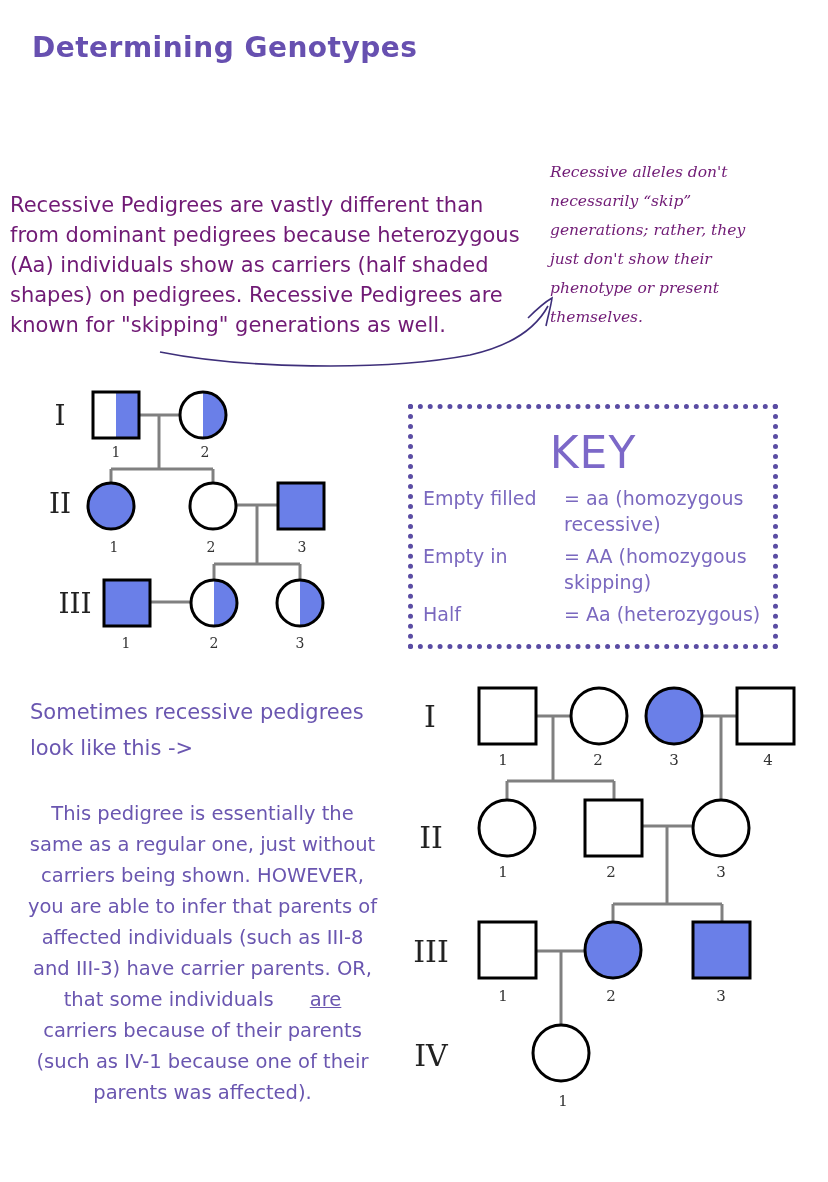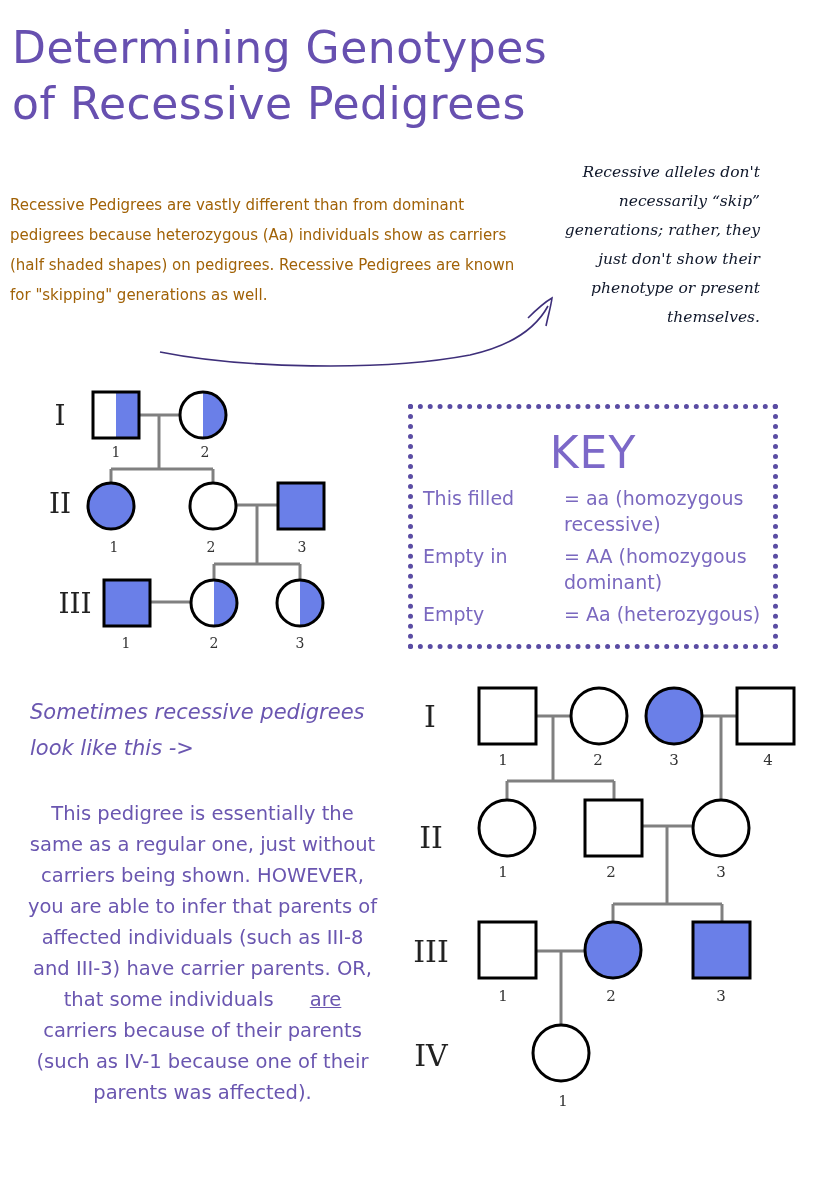--- a/index.html
+++ b/index.html
@@ -1,40 +1,39 @@
 <!DOCTYPE html>
 <html><head>
 <meta charset="utf-8">
 <style>
   html, body { margin:0; padding:0; background:#ffffff; }
   body { width:828px; height:1182px; position:relative; overflow:hidden;
          font-family:"DejaVu Sans", sans-serif; color:#6a56b0; }
   .abs { position:absolute; }
-  .title { left:12px; top:20px; font-size:44px; line-height:56px; color:#6750b0;
-           letter-spacing:0.5px; font-weight:normal; }
-  .intro { left:10px; top:190px; width:520px; font-size:15px; line-height:30px; color:#a16207; }
-  .note { left:550px; top:158px; width:210px; text-align:right; font-family:"DejaVu Serif", serif;
-          font-style:italic; font-size:15.5px; line-height:29px; color:#0f172a; }
+  .title { left:32px; top:20px; font-size:28px; line-height:56px; color:#6750b0;
+           letter-spacing:0.5px; font-weight:bold; }
+  .intro { left:10px; top:190px; width:520px; font-size:21px; line-height:30px; color:#701a75; }
+  .note { left:550px; top:158px; width:210px; text-align:left; font-family:"DejaVu Serif", serif;
+          font-style:italic; font-size:15.5px; line-height:29px; color:#701a75; }
   .key { left:408px; top:404px; width:370px; height:245px; border:5px dotted #5a4ca3; box-sizing:border-box; }
   .key-title { position:absolute; left:0; right:0; top:18px; text-align:center; font-size:44px;
                font-weight:normal; color:#7c68c8; letter-spacing:1px; }
   .key-row { position:absolute; left:10px; font-size:19px; line-height:26px; color:#7a68bf; }
   .key-row .k { position:absolute; left:0; white-space:nowrap; }
   .key-row .v { position:absolute; left:130px; width:230px; white-space:nowrap;margin-left:11px; }
-  .side1 { left:30px; top:694px; width:360px; font-size:21px; line-height:36px; color:#6a56b0;font-style:italic; }
+  .side1 { left:30px; top:694px; width:360px; font-size:21px; line-height:36px; color:#6a56b0; }
   .side2 { left:25px; top:798px; width:355px; text-align:center; font-size:19.5px; line-height:31px; color:#6a56b0; }
   .side2 .u { text-decoration:underline;margin-left:30px; }
   svg text { font-family:"DejaVu Serif", serif; }
 </style>
 </head>
 <body>
 
 <div class="abs title">
   <div>Determining Genotypes</div>
-  <div>of Recessive Pedigrees</div>
 </div>
 
 <div class="abs intro">Recessive Pedigrees are vastly different than from dominant pedigrees because heterozygous (Aa) individuals show as carriers (half shaded shapes) on pedigrees. Recessive Pedigrees are known for "skipping" generations as well.</div>
 
 <div class="abs note">Recessive alleles don't necessarily “skip” generations; rather, they just don't show their phenotype or present themselves.</div>
 
 <svg class="abs" style="left:0;top:0" width="828" height="400">
   <path d="M160 352 C 240 368, 380 372, 470 355 C 510 346, 535 330, 548 306" fill="none" stroke="#3e2f7a" stroke-width="1.6"></path>
   <path d="M528 318 C 536 310, 545 302, 552 298 C 551 306, 548 316, 546 326" fill="none" stroke="#3e2f7a" stroke-width="1.6"></path>
 </svg>
@@ -108,29 +107,29 @@
     <text x="302" y="172">3</text>
     <text x="126" y="268">1</text>
     <text x="214" y="268">2</text>
     <text x="300" y="268">3</text>
   </g>
 </svg>
 
 <div class="abs key">
   <div class="key-title">KEY</div>
   <div class="key-row" style="top:76px">
-    <span class="k">This filled</span>
+    <span class="k">Empty filled</span>
     <span class="v" style="white-space:normal;width:220px">= aa (homozygous recessive)</span>
   </div>
   <div class="key-row" style="top:134px">
     <span class="k">Empty in</span>
-    <span class="v" style="white-space:normal;width:220px">= AA (homozygous dominant)</span>
+    <span class="v" style="white-space:normal;width:220px">= AA (homozygous skipping)</span>
   </div>
   <div class="key-row" style="top:192px">
-    <span class="k">Empty</span>
+    <span class="k">Half</span>
     <span class="v">= Aa (heterozygous)</span>
   </div>
 </div>
 
 <div class="abs side1">Sometimes recessive pedigrees look like this -&gt;</div>
 <div class="abs side2">
   <span>This pedigree is essentially the same as a regular one, just without carriers being shown. HOWEVER, you are able to infer that parents of affected individuals (such as III-8 and III-3) have carrier parents. OR, that some individuals </span><span class="u">are</span><span> carriers because of their parents (such as IV-1 because one of their parents was affected).</span>
 </div>
 
 <svg class="abs" style="left:400px;top:670px" width="428" height="470">

